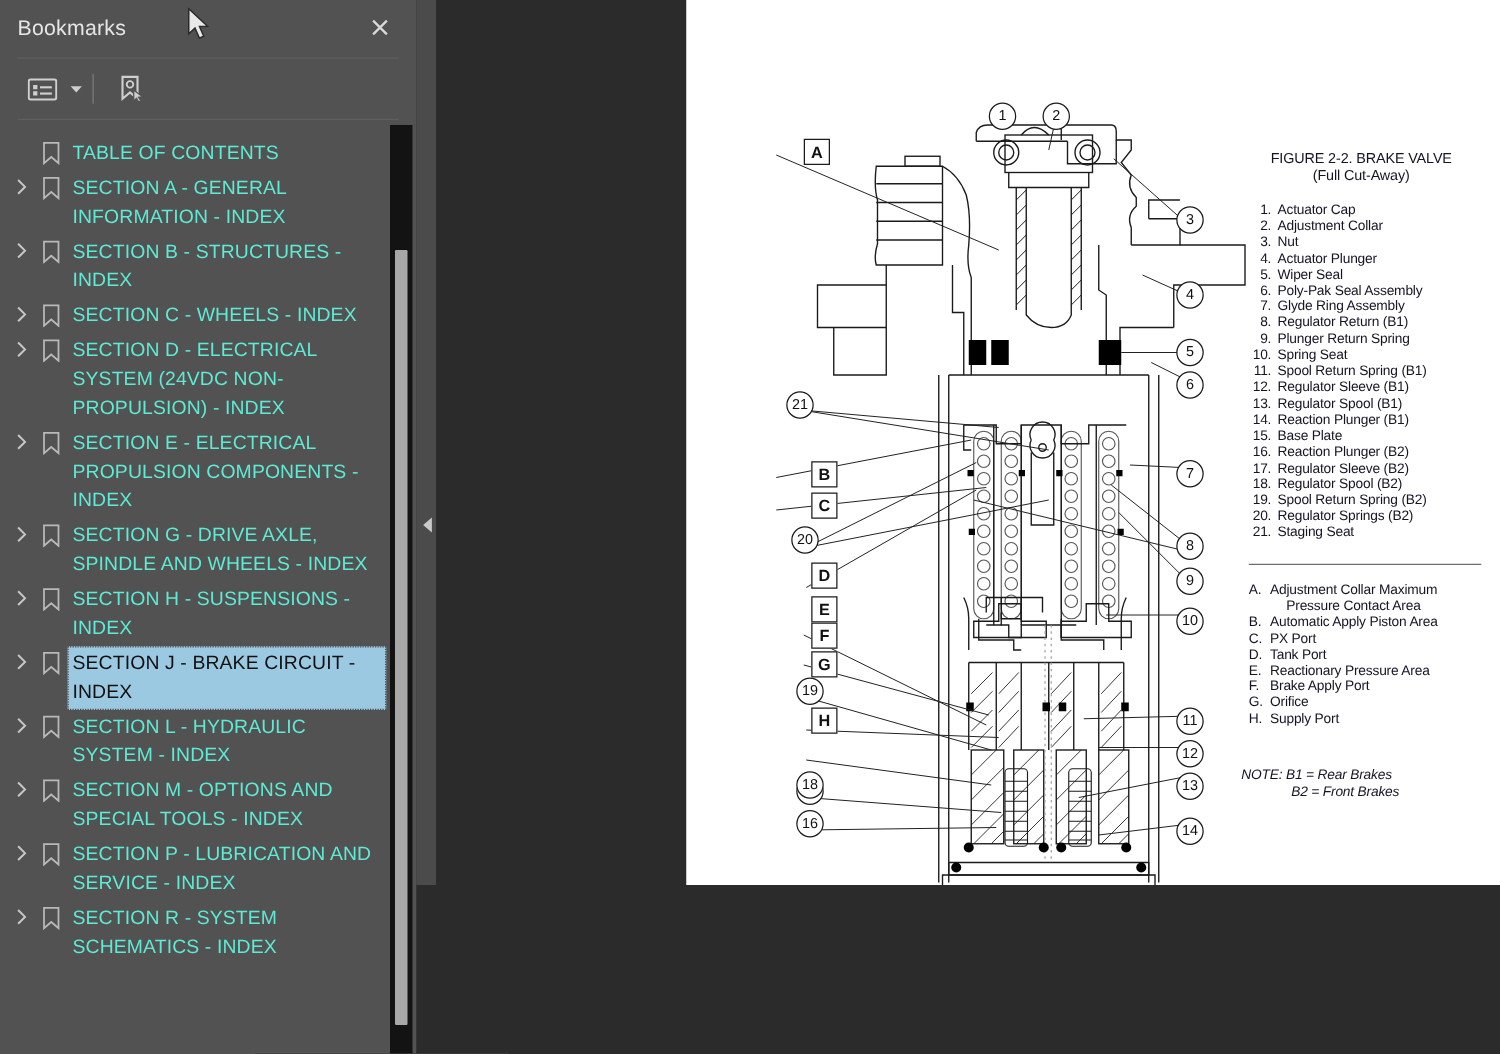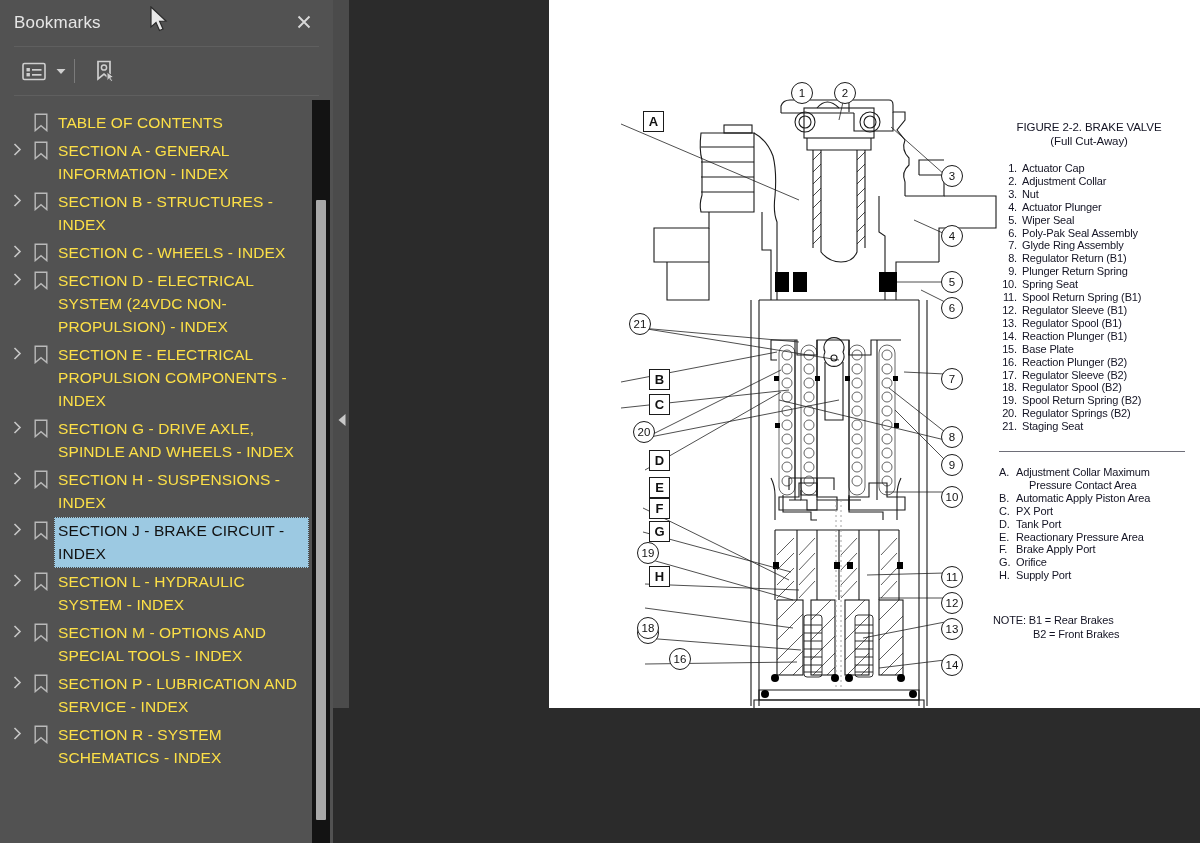--- a/index.html
+++ b/index.html
@@ -76,21 +76,21 @@
   }
   .twisty svg { display:block; }
   .bm-icon {
     width: 26px; flex: 0 0 26px;
     display: flex; align-items: flex-start; justify-content: center;
     padding-top: 4px;
   }
   .bm-label {
     font-size: 15.5px;
     line-height: 23px;
-    color: #fde047;
+    color: #5eead4;
     padding: 2px 4px 3px 4px;
     letter-spacing: .1px;
     flex: 1 1 auto;
   }
   .bm-row.selected .bm-label {
     background: #9cc9e2;
     color: #111;
     outline: 1px dotted #4a4a4a;
     outline-offset: -1px;
   }
@@ -183,20 +183,21 @@
   .alpha-list .item {
     display: flex;
     font-size: 11px; line-height: 12.9px;
     letter-spacing: -0.15px;
   }
   .alpha-list .n { width: 13px; flex: 0 0 13px; }
   .alpha-list .t { padding-left: 4px; }
   .alpha-list .cont { padding-left: 30px; }
   #fig-note {
     margin-top: 32px; padding-left: 4px;
+    font-style: italic;
     font-size: 11px; line-height: 13.5px;
     letter-spacing: -0.15px;
   }
   #fig-note .l2 { padding-left: 40px; display:block; }
 
   
   #dwg-id {
     position: absolute; left: 342px; top: 723px;
     font-size: 8px; color: #222; letter-spacing: .3px;
   }
@@ -674,21 +675,21 @@
       <div class="callout" style="left:392px; top:297px;">6</div>
       <div class="callout" style="left:392px; top:368px;">7</div>
       <div class="callout" style="left:392px; top:426px;">8</div>
       <div class="callout" style="left:392px; top:454px;">9</div>
       <div class="callout" style="left:392px; top:486px;">10</div>
       <div class="callout" style="left:392px; top:566px;">11</div>
       <div class="callout" style="left:392px; top:592px;">12</div>
       <div class="callout" style="left:392px; top:618px;">13</div>
       <div class="callout" style="left:392px; top:654px;">14</div>
       <div class="callout" style="left:392px; top:726px;">15</div>
-      <div class="callout" style="left:88px; top:648px;margin-left:32px;">16</div>
+      <div class="callout" style="left:88px; top:648px;">16</div>
       <div class="callout" style="left:88px; top:622px;">17</div>
       <div class="callout" style="left:88px; top:590px;margin-top:27px;">18</div>
       <div class="callout" style="left:88px; top:542px;">19</div>
       <div class="callout" style="left:84px; top:421px;">20</div>
       <div class="callout" style="left:80px; top:313px;">21</div>
 
       <div class="boxcall" style="left:94px; top:111px;">A</div>
       <div class="boxcall" style="left:100px; top:369px;">B</div>
       <div class="boxcall" style="left:100px; top:394px;">C</div>
       <div class="boxcall" style="left:100px; top:450px;">D</div>

